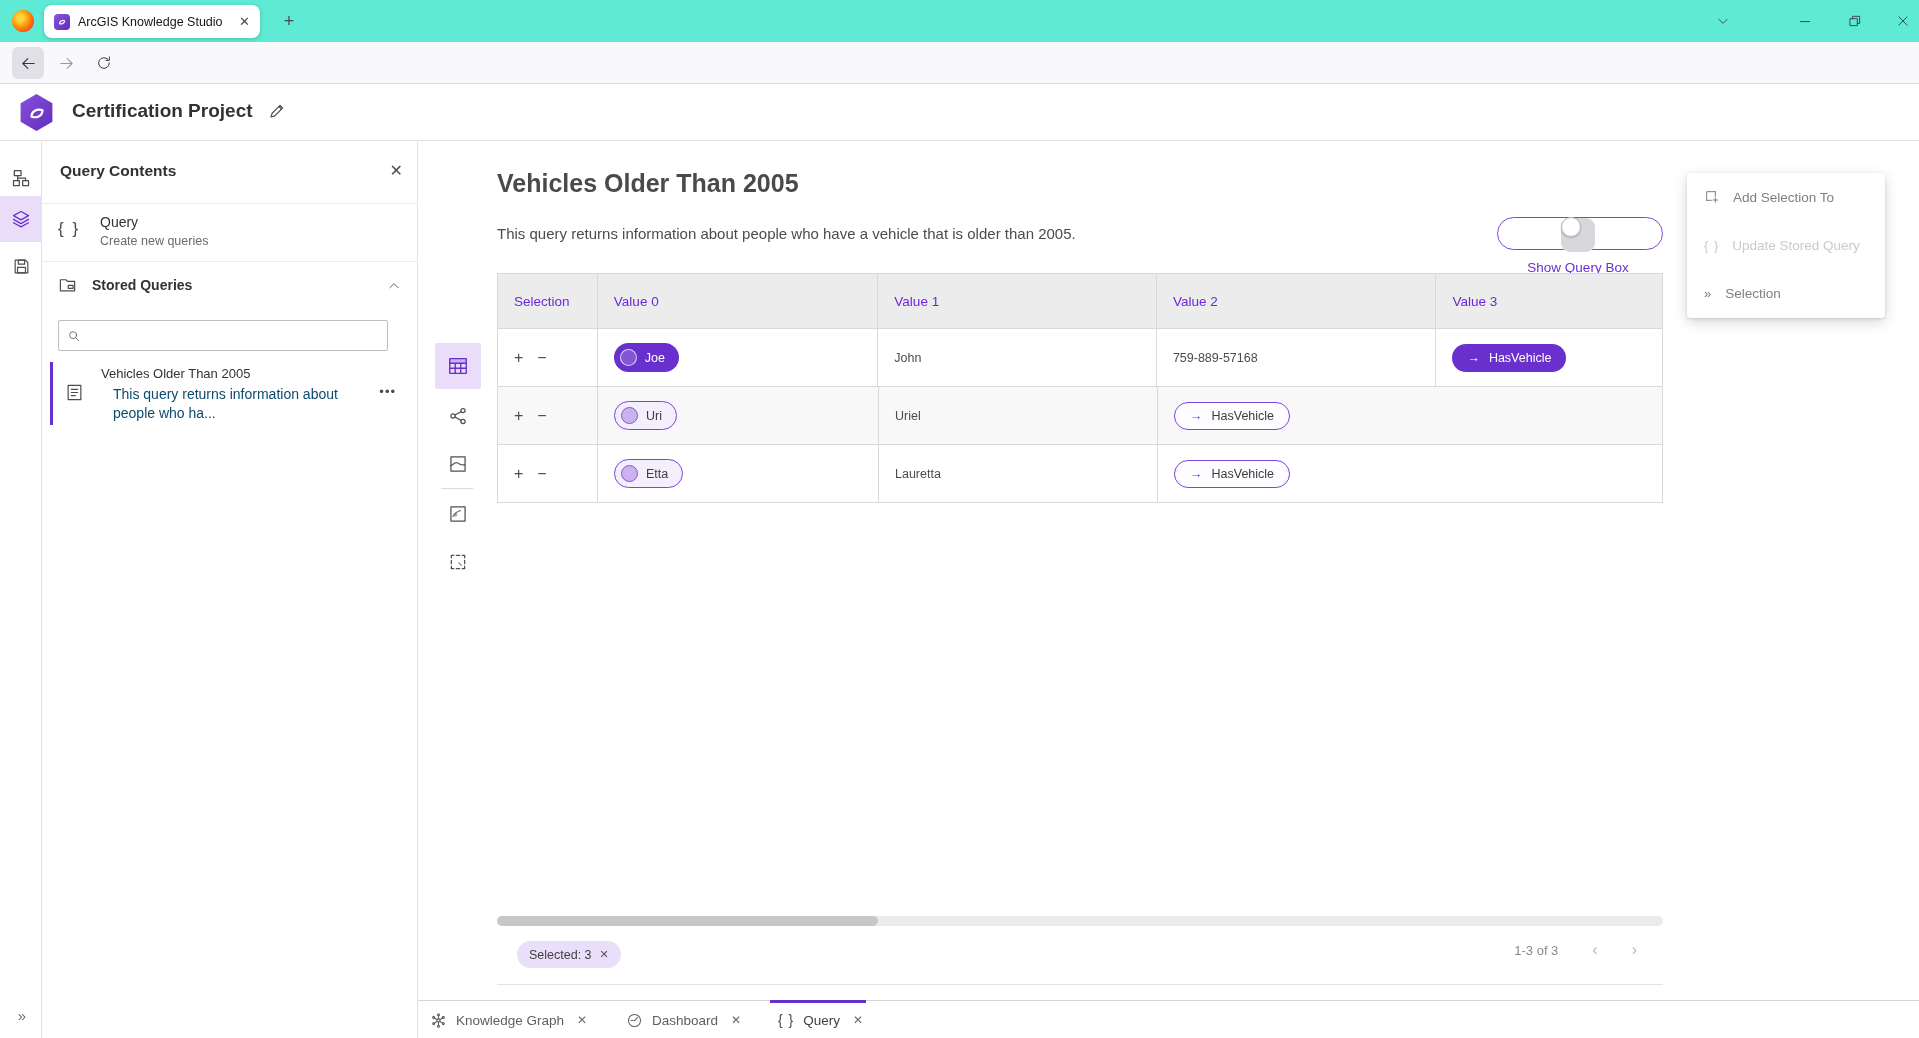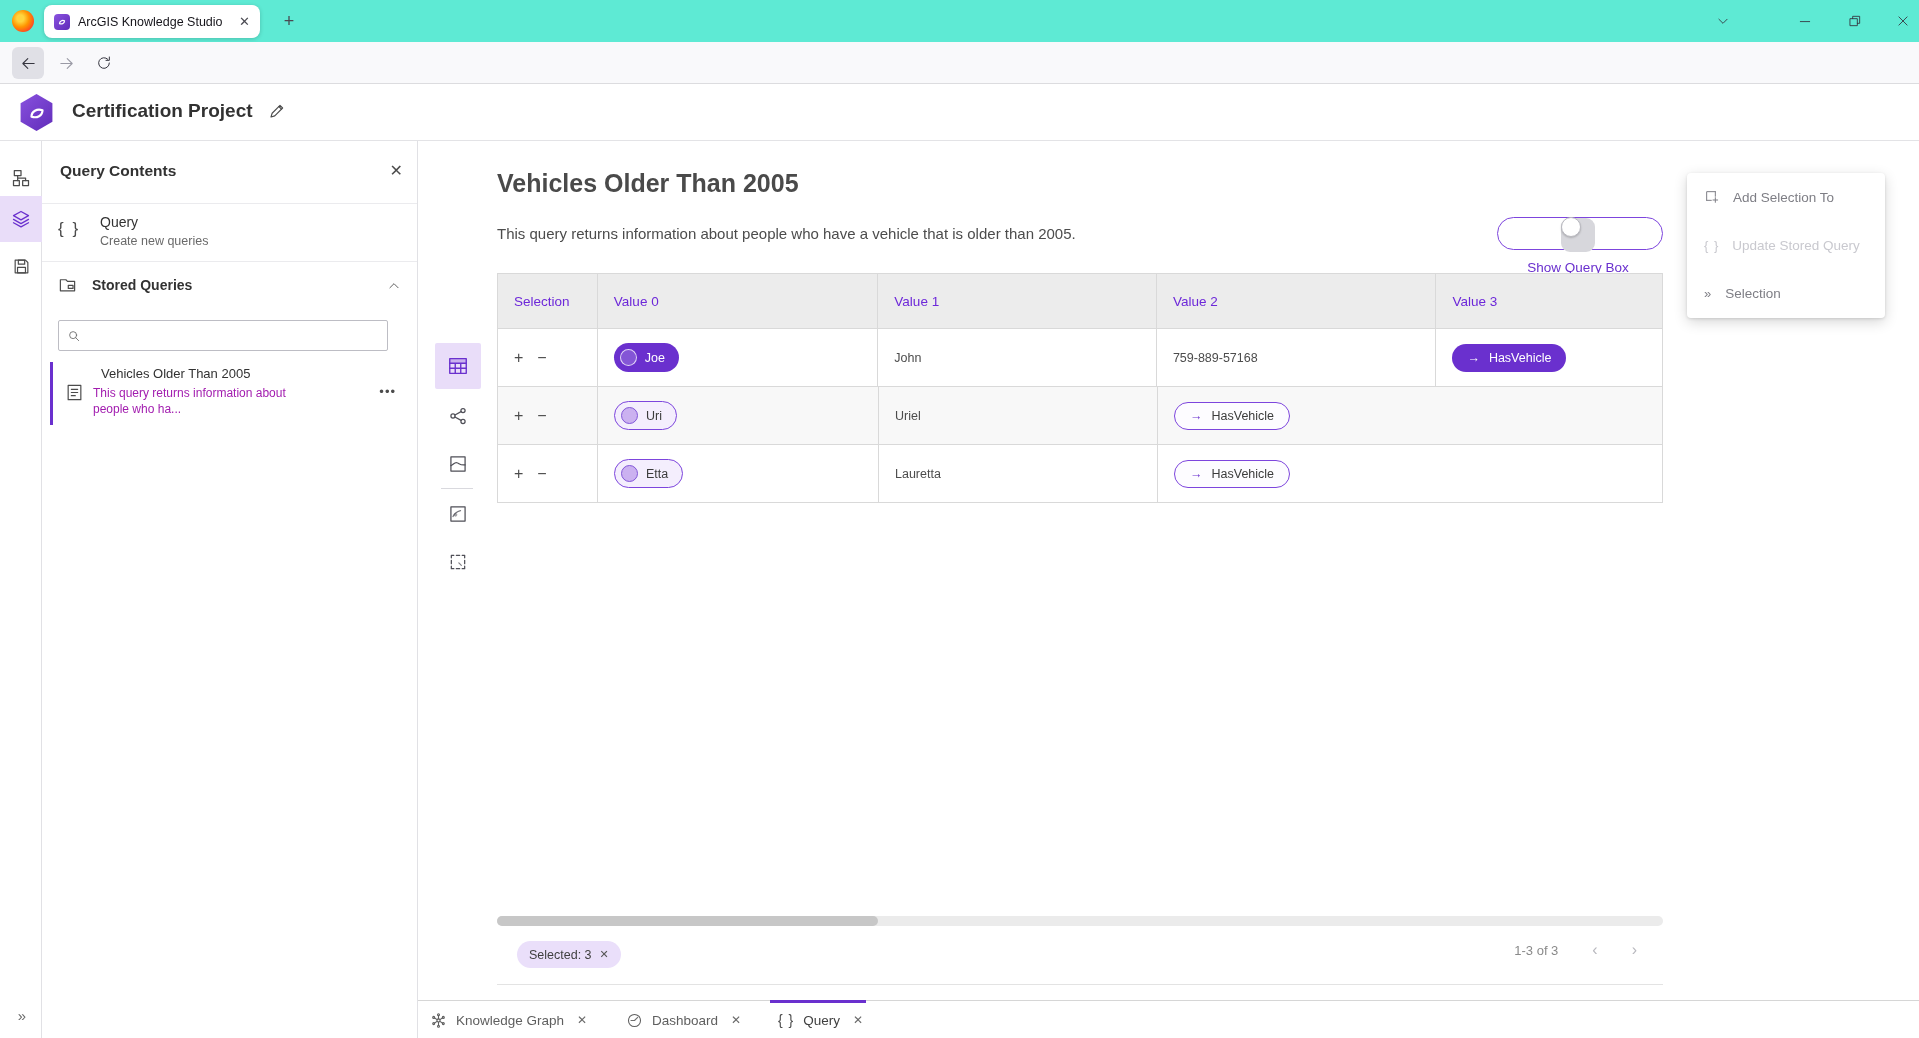--- a/index.html
+++ b/index.html
@@ -65,21 +65,21 @@
   .stored-hd { position:absolute; left:0; top:128px; width:100%; height:40px; }
   .stored-hd .fold { position:absolute; left:16px; top:6px; color:#4c4c4c; }
   .stored-hd .t { position:absolute; left:50px; top:8px; font-size:14px; font-weight:700; color:#323232; }
   .stored-hd .caret { position:absolute; right:16px; top:10px; color:#4c4c4c; }
   .searchbox { position:absolute; left:16px; top:179px; width:330px; height:31px; border:1px solid #bdbdc4; border-radius:2px;
                display:flex; align-items:center; padding:0 8px; gap:6px; color:#6a6a6a; background:#fff; }
   .searchbox input { border:none; outline:none; flex:1; font-size:13px; font-family:inherit; background:transparent; }
   .stored-item { position:absolute; left:8px; top:221px; width:360px; height:63px; border-left:3px solid #6a30ce; background:#fff; }
   .stored-item .doc { position:absolute; left:12px; top:21px; color:#4c4c4c; }
   .stored-item .t { position:absolute; left:48px; top:4px; font-size:13px; color:#323232; }
-  .stored-item .d { position:absolute; left:40px; top:23px; font-size:12px; color:#a21caf; line-height:1.35; }
+  .stored-item .d { position:absolute; left:60px; top:23px; font-size:14px; color:#0c4a6e; line-height:1.35; }
   .stored-item .dots { position:absolute; right:14px; top:22px; color:#4c4c4c; font-size:13px; letter-spacing:1px; }
 
   
   .main { position:absolute; left:418px; top:141px; width:1501px; height:859px; background:#fff; }
   .doc-title { position:absolute; left:79px; top:28px; font-size:25px; font-weight:600; color:#4a4a4a; }
   .doc-desc { position:absolute; left:79px; top:84px; font-size:15px; color:#4c4c4c; }
   .sqb { position:absolute; left:1079px; top:76px; width:166px; height:33px; border:1px solid #7d45dd; border-radius:17px;
          display:flex; align-items:center; padding:0 12px 0 8px; gap:8px;flex-direction:column; }
   .sqb .track { width:34px; height:18px; border-radius:9px; background:#d7d7dc; position:relative; flex:0 0 34px; }
   .sqb .knob { position:absolute; left:0px; top:-1px; width:20px; height:20px; border-radius:50%; background:#fff; border:1px solid #b9b9c0; box-shadow:0 1px 2px rgba(0,0,0,.2); }

